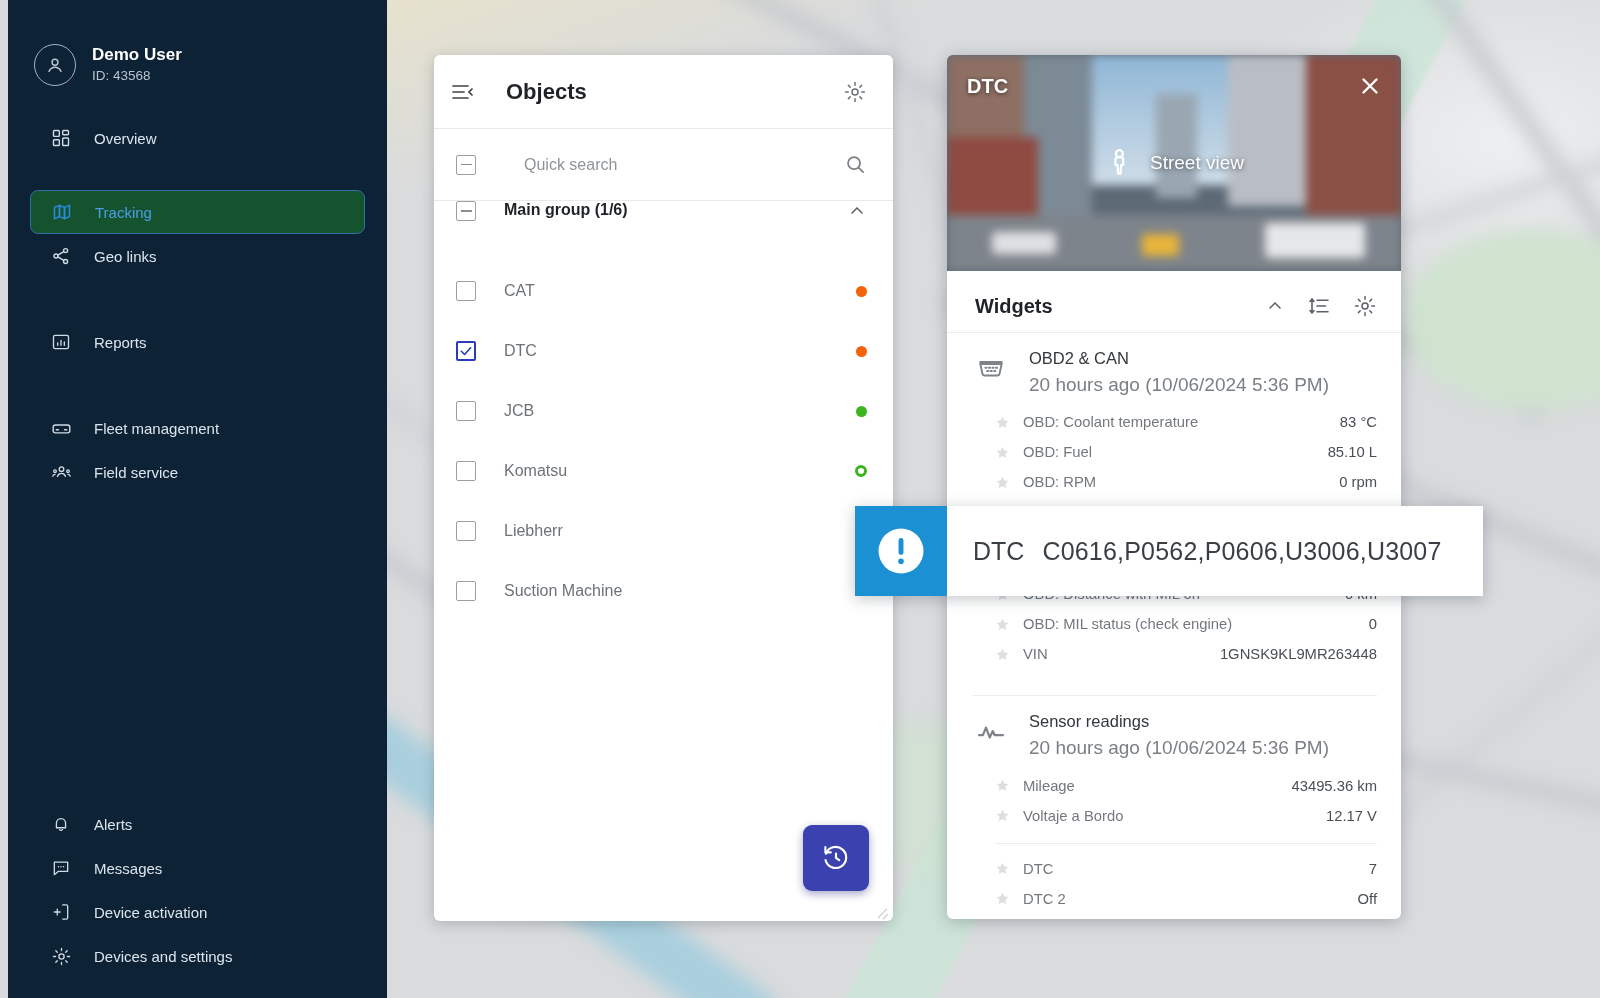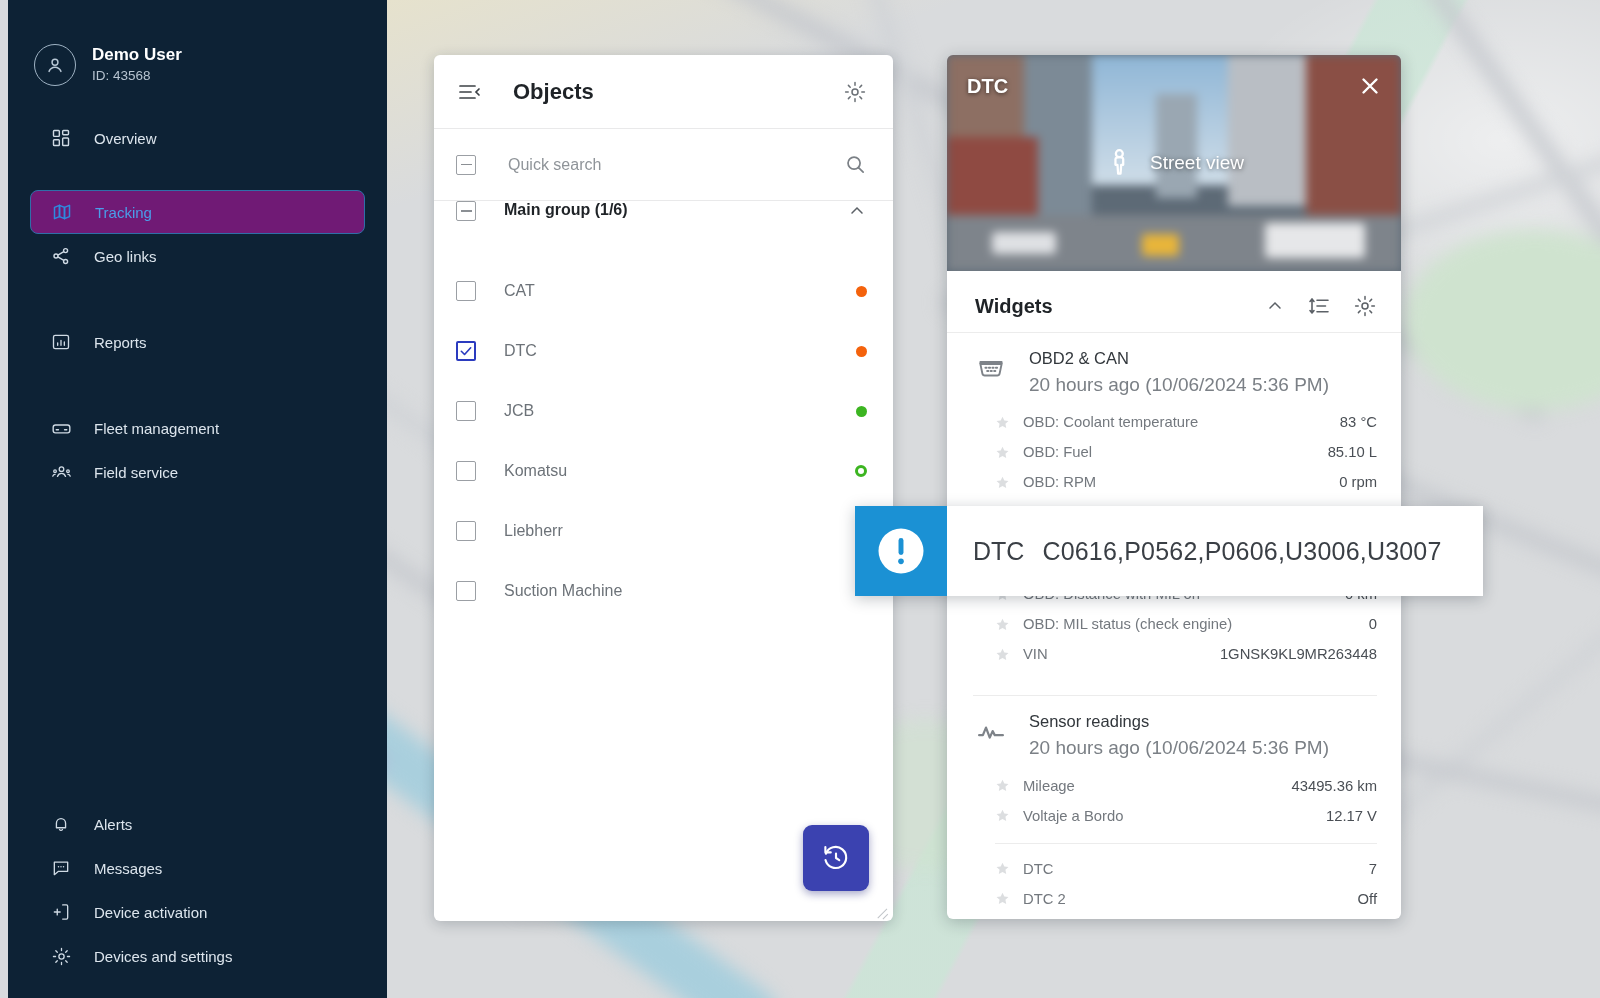--- a/index.html
+++ b/index.html
@@ -51,43 +51,43 @@
 
   .nav { margin-top:30px; }
   .nav-item {
     display:flex; align-items:center; gap:22px;
     height:44px; margin:0 22px; padding-left:20px;
     color:#dce5ed; font-size:15px; border-radius:8px;
     cursor:pointer;
   }
   .nav-item .ico { width:22px; height:22px; flex:0 0 auto; display:flex; align-items:center; justify-content:center; }
   .nav-item.active {
-    border:1px solid #2f6fa8; color:#4a9eea; background:#701a75;
+    border:1px solid #2f6fa8; color:#4a9eea; background:#14532d;
   }
   .nav-item.active .ico svg { stroke:#2d8ae0; }
   .nav-gap-lg { height:42px; }
   .nav-gap-md { height:30px; }
   .nav-bottom { position:absolute; left:0; right:0; bottom:20px; }
 
   
   .objects-panel {
     position:absolute; left:434px; top:55px; width:459px; height:866px;
     background:#fff; border-radius:6px;
     box-shadow: 0 3px 14px rgba(20,30,45,.22);
     z-index:25; display:flex; flex-direction:column;
   }
   .op-header {
-    height:74px; display:flex; align-items:center; padding:0 26px 0 23px;
+    height:74px; display:flex; align-items:center; padding:0 26px 0 16px;
     border-bottom:1px solid #e9e9ea;
   }
   .op-title { font-size:22px; font-weight:bold; color:#1f2327; margin-left:32px; }
   .op-header .spacer { flex:1; }
   .op-search {
     height:72px; display:flex; align-items:center; padding:0 26px 0 22px;
-    border-bottom:1px solid #e9e9ea; gap:0;
+    border-bottom:1px solid #e9e9ea; gap:16px;
   }
   .op-search .ph { flex:1; color:#8f9499; font-size:16px; margin-left:32px; }
   .op-group {
     height:60px; display:flex; align-items:flex-start; padding:0 26px 0 22px;
   }
   .op-group .lbl { flex:1; font-size:16px; font-weight:bold; color:#1f2327; margin-left:28px; }
   .op-row {
     height:60px; display:flex; align-items:center; padding:0 26px 0 22px; cursor:pointer;
   }
   .op-row .lbl { flex:1; font-size:16px; color:#6c7278; margin-left:28px; }

